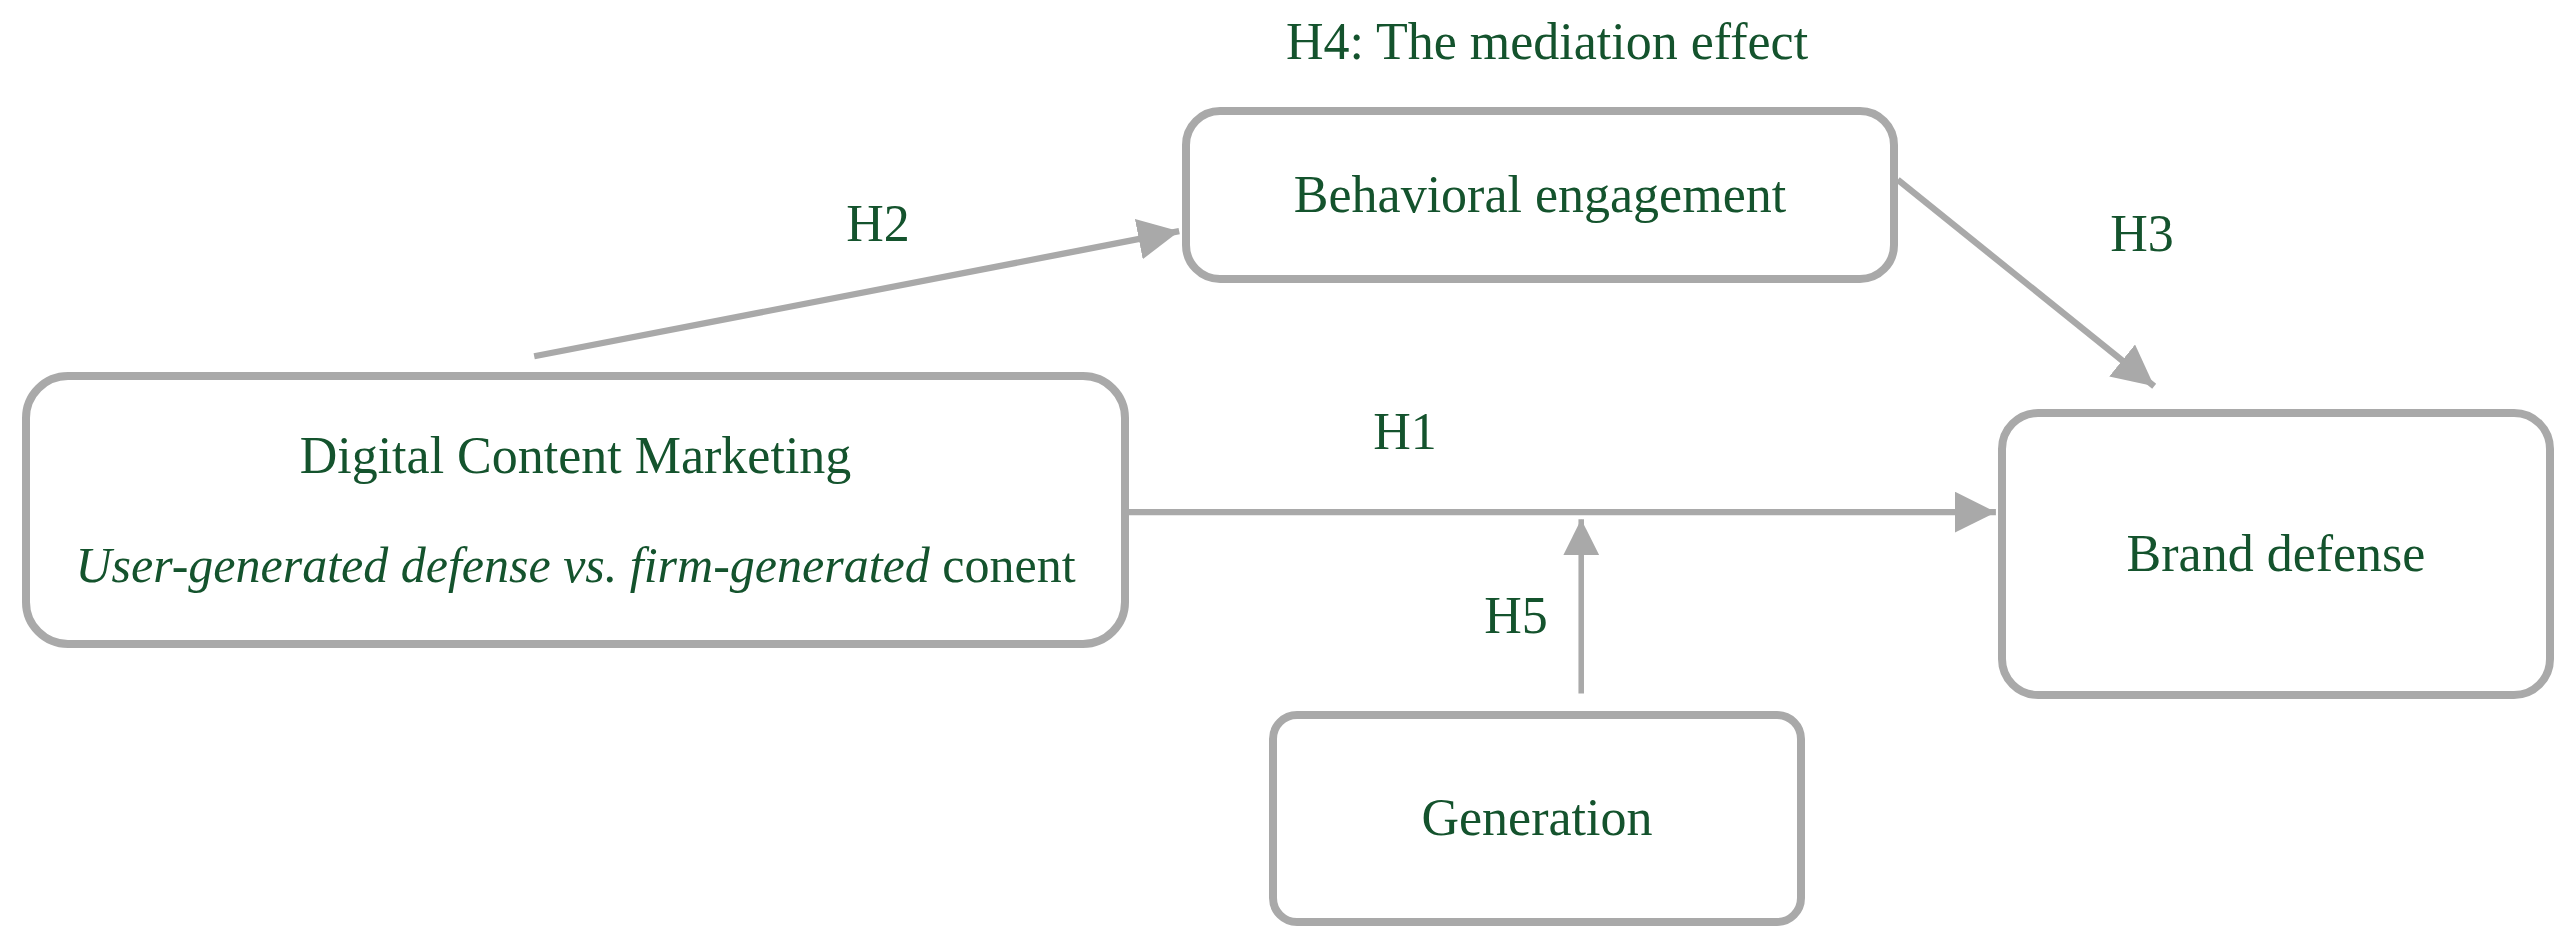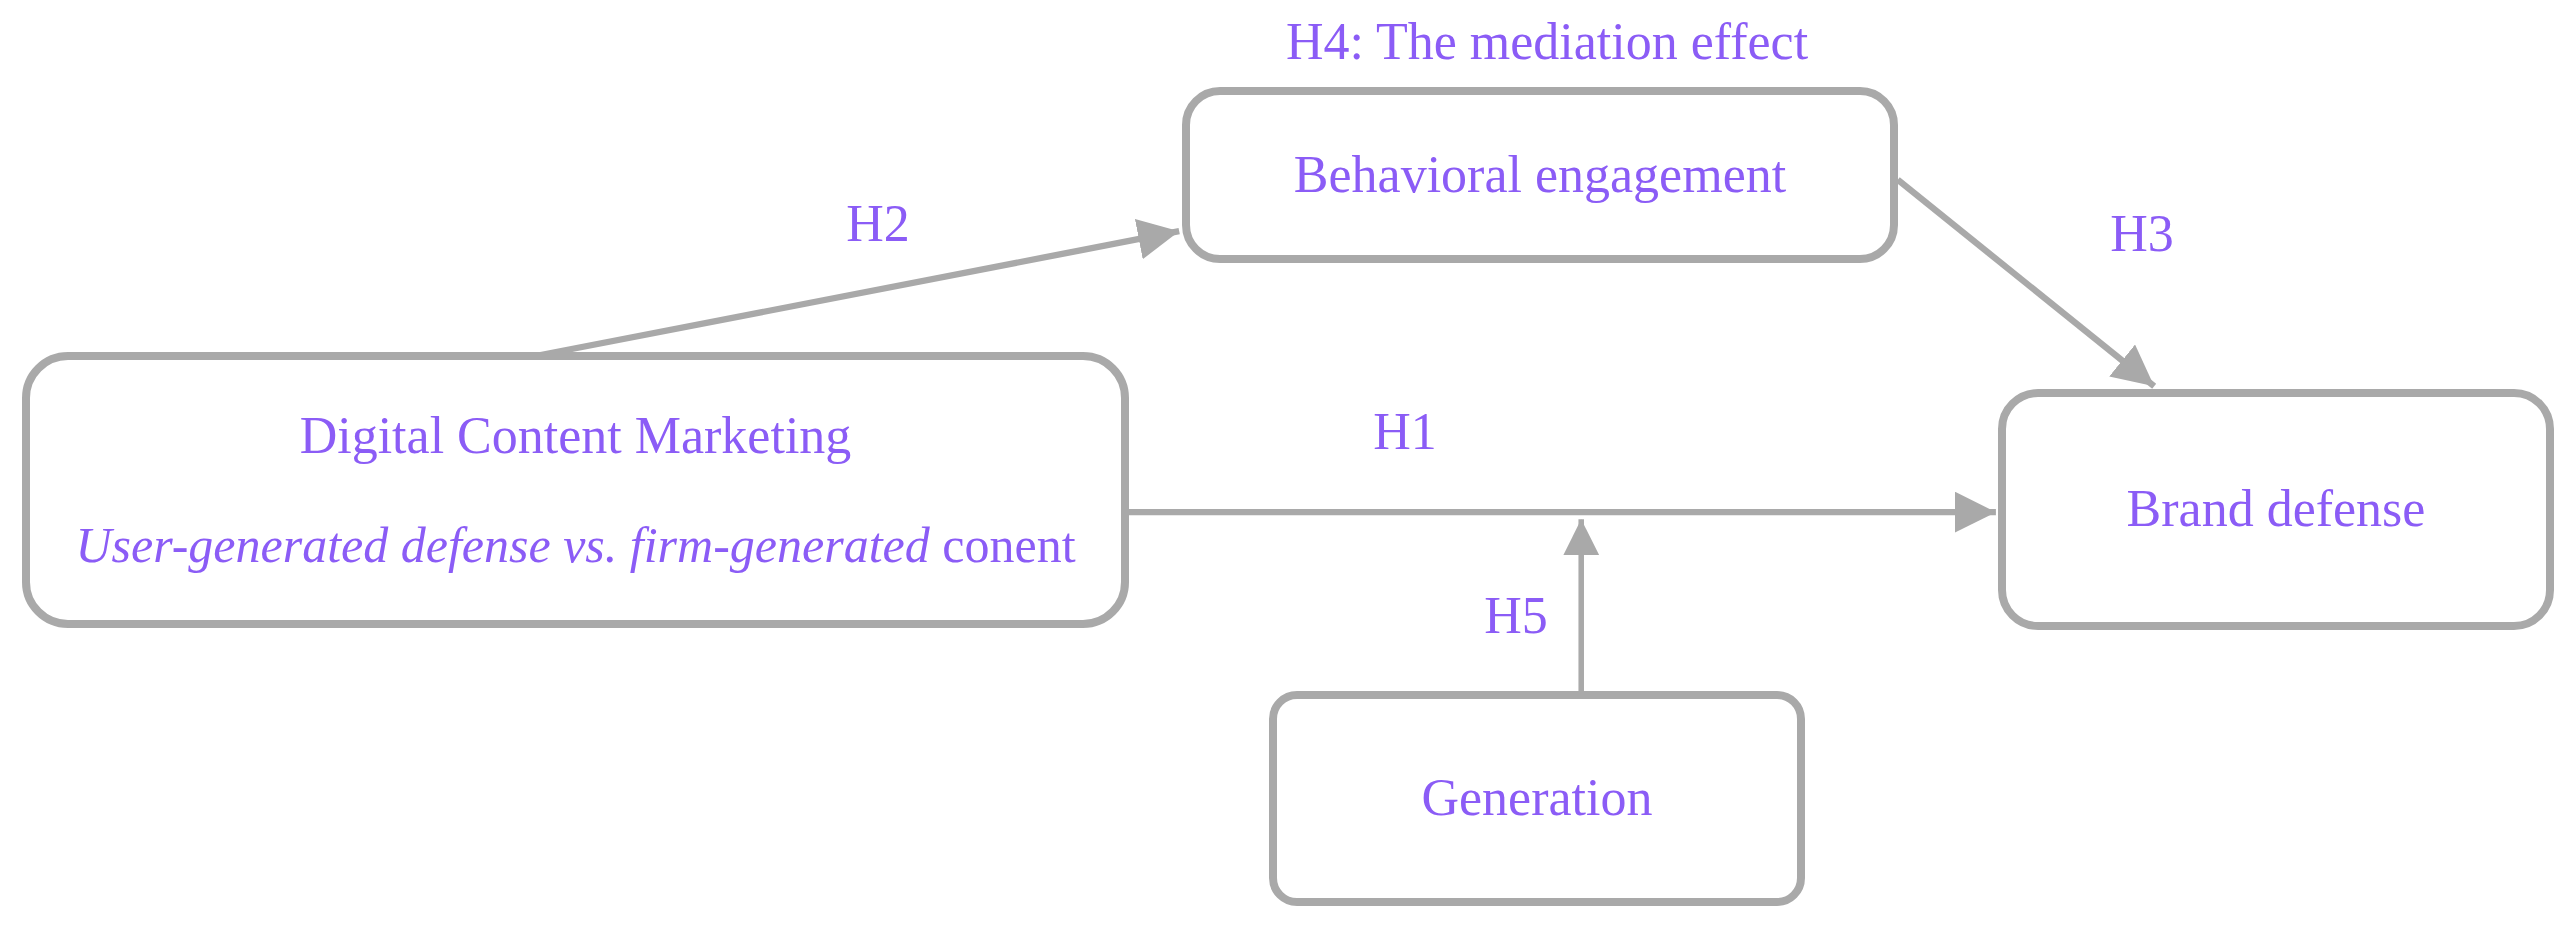--- a/index.html
+++ b/index.html
@@ -2,44 +2,45 @@
 <html style="font-size:12.7px"><head>
 <meta charset="utf-8">
 <style>
   html, body { margin: 0; padding: 0; background: #ffffff; }
   .canvas {
     position: relative;
     width: 2576px;
     height: 927px;
     background: #ffffff;
     font-family: "Liberation Serif", "DejaVu Serif", serif;
-    color: #8b5cf6;
+    color: #14532d;
     overflow: hidden;
   }
   .edges-svg {
     position: absolute;
     left: 0; top: 0;
     width: 2576px; height: 927px;
   }
   .node {
     position: absolute;
     box-sizing: border-box;
     background: #ffffff;
     border: 8px solid #a9a9a9;
     display: flex;
     flex-direction: column;
     align-items: center;
     justify-content: center;
     text-align: center;
     font-size: 52px;
     line-height: 1.05;
+    margin-top: 20px;
   }
   .node-behavioral { left: 1182px; top: 87px;  width: 716px; height: 176px; border-radius: 38px; }
   .node-dcm        { left: 22px;   top: 352px;  width: 1107px; height: 276px; border-radius: 46px; }
-  .node-brand      { left: 1998px; top: 389px;  width: 556px; height: 241px; border-radius: 40px; }
+  .node-brand      { left: 1998px; top: 389px;  width: 556px; height: 290px; border-radius: 40px; }
   .node-generation { left: 1269px; top: 691px;  width: 536px; height: 215px; border-radius: 28px; }
   .dcm-title { font-size: 52px; margin-bottom: 55px; white-space: nowrap; }
   .dcm-subtitle { font-size: 50px; white-space: nowrap; }
   .dcm-subtitle .it { font-style: italic; }
   .edge-label {
     position: absolute;
     transform: translate(-50%, -50%);
     font-size: 52px;
     white-space: nowrap;
   }

